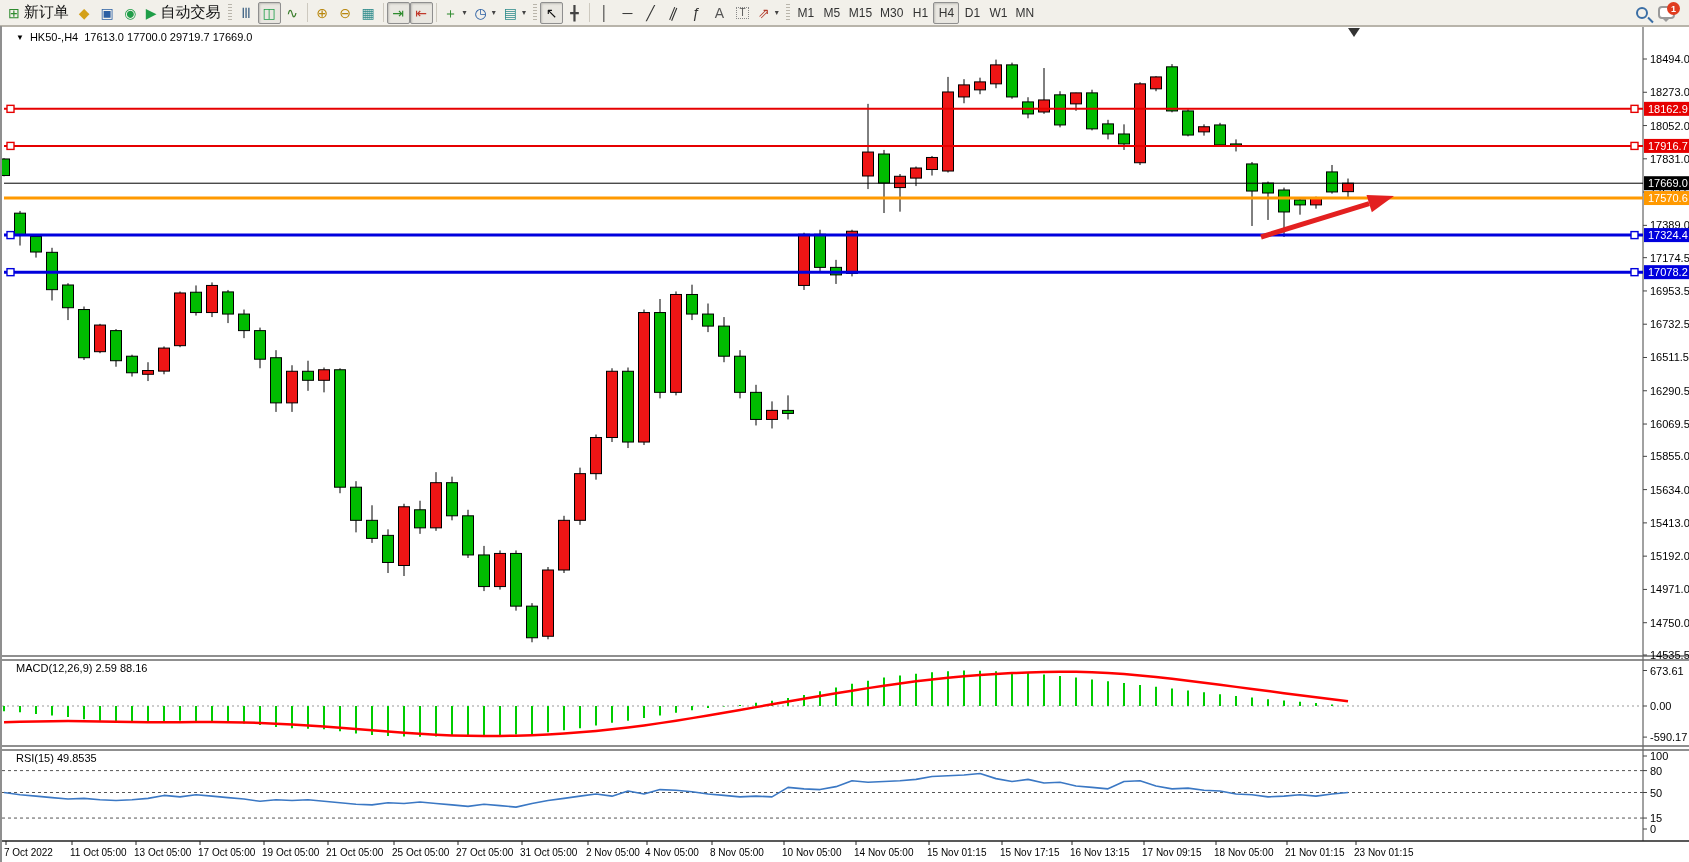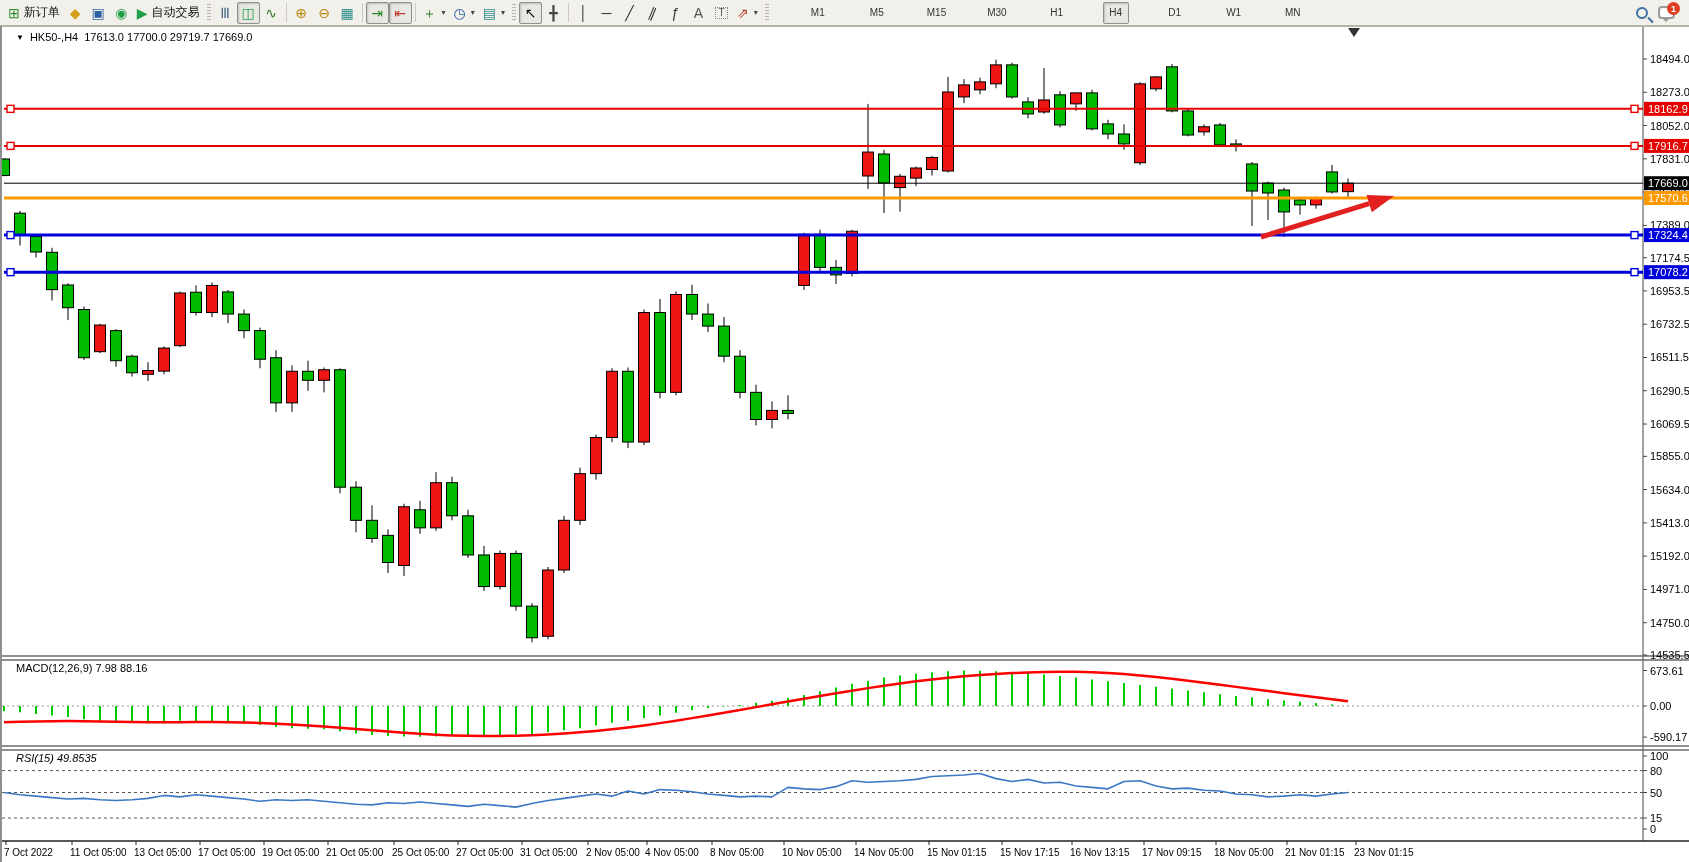--- a/index.html
+++ b/index.html
@@ -15,41 +15,41 @@
   .sep{width:1px;height:19px;background:#cdc9bf;margin:0 3px;}
   .tb-btn{display:flex;align-items:center;gap:4px;height:22px;min-width:23px;padding:0 3px;
           justify-content:center;border:1px solid transparent;border-radius:2px;cursor:default;
           font-size:12px;color:#222;}
   .tb-btn.active{border:1px solid #8f8f8f;background:#e9e7e1;
                  box-shadow:inset 1px 1px 2px rgba(0,0,0,.18);}
   .tb-btn .glyph{font-size:14px;line-height:1;}
   .tb-btn .rot{display:inline-block;transform:rotate(22deg);}
   .tb-btn .boxT{border:1px dotted #888;padding:0 2px;font-size:10px;}
   .tb-btn .caret{font-size:8px;color:#444;margin-left:1px;}
-  .tb-btn.tf{font-size:10px;color:#333;min-width:26px;margin-left:33px;}
-  .tb-label{font-size:12px;color:#111;text-align:center;}
+  .tb-btn.tf{font-size:12px;color:#333;min-width:26px;}
+  .tb-label{font-size:15px;color:#111;text-align:center;}
   .tb-right{margin-left:auto;display:flex;align-items:center;gap:10px;padding-right:10px;}
   .mag{position:relative;width:12px;height:12px;border:2px solid #3a6ea5;border-radius:50%;}
   .mag::after{content:"";position:absolute;left:9px;top:10px;width:7px;height:2px;
               background:#3a6ea5;transform:rotate(45deg);}
   .chat{position:relative;width:17px;height:13px;border:2px solid #9a9a9a;border-radius:4px;background:#fff;}
   .chat::after{content:"";position:absolute;left:2px;top:10px;border:4px solid transparent;
                border-top-color:#9a9a9a;}
   .badge{position:absolute;right:-7px;top:-6px;min-width:13px;height:13px;border-radius:7px;
          background:#e03c1f;color:#fff;font-size:9px;font-weight:bold;display:flex;
          align-items:center;justify-content:center;padding:0 2px;}
   
   .chart-area{position:absolute;left:0;top:26px;width:1689px;height:836px;background:#fff;
               border-left:2px solid #8f8f8f;}
   .chart-title{position:absolute;left:14px;top:5px;font-size:11px;color:#000;display:flex;
                align-items:center;gap:6px;white-space:nowrap;}
   .chart-title .tri{font-size:8px;}
   .pane-title{position:absolute;left:14px;font-size:11px;color:#000;white-space:nowrap;}
   #macd-title{top:636px;}
-  #rsi-title{top:726px;font-style:italic;}
+  #rsi-title{top:726px;}
   svg text{font-family:"Liberation Sans",sans-serif;}
 </style>
 </head>
 <body>
 
 <div class="app">
 
   <div class="toolbar">
     <div id="tb-groups" style="display:flex;align-items:center;">
         <div class="tb-group">
@@ -783,17 +783,17 @@
           <text x="1283" y="856" font-size="10" fill="#000">21 Nov 01:15</text>
           <line x1="1354" y1="841" x2="1354" y2="845" stroke="#222"></line>
           <text x="1352" y="856" font-size="10" fill="#000">23 Nov 01:15</text>
         </g>
       </svg>
     <div class="chart-title">
       <span class="tri">▼</span>
       <span>HK50-,H4</span>
       <span>17613.0 17700.0 29719.7 17669.0</span>
     </div>
-    <div class="pane-title" id="macd-title">MACD(12,26,9) 7.98 88.16</div>
+    <div class="pane-title" id="macd-title">MACD(12,26,9) 2.59 88.16</div>
     <div class="pane-title" id="rsi-title">RSI(15) 49.8535</div>
   </div>
 
 </div>
 
 </body></html>

